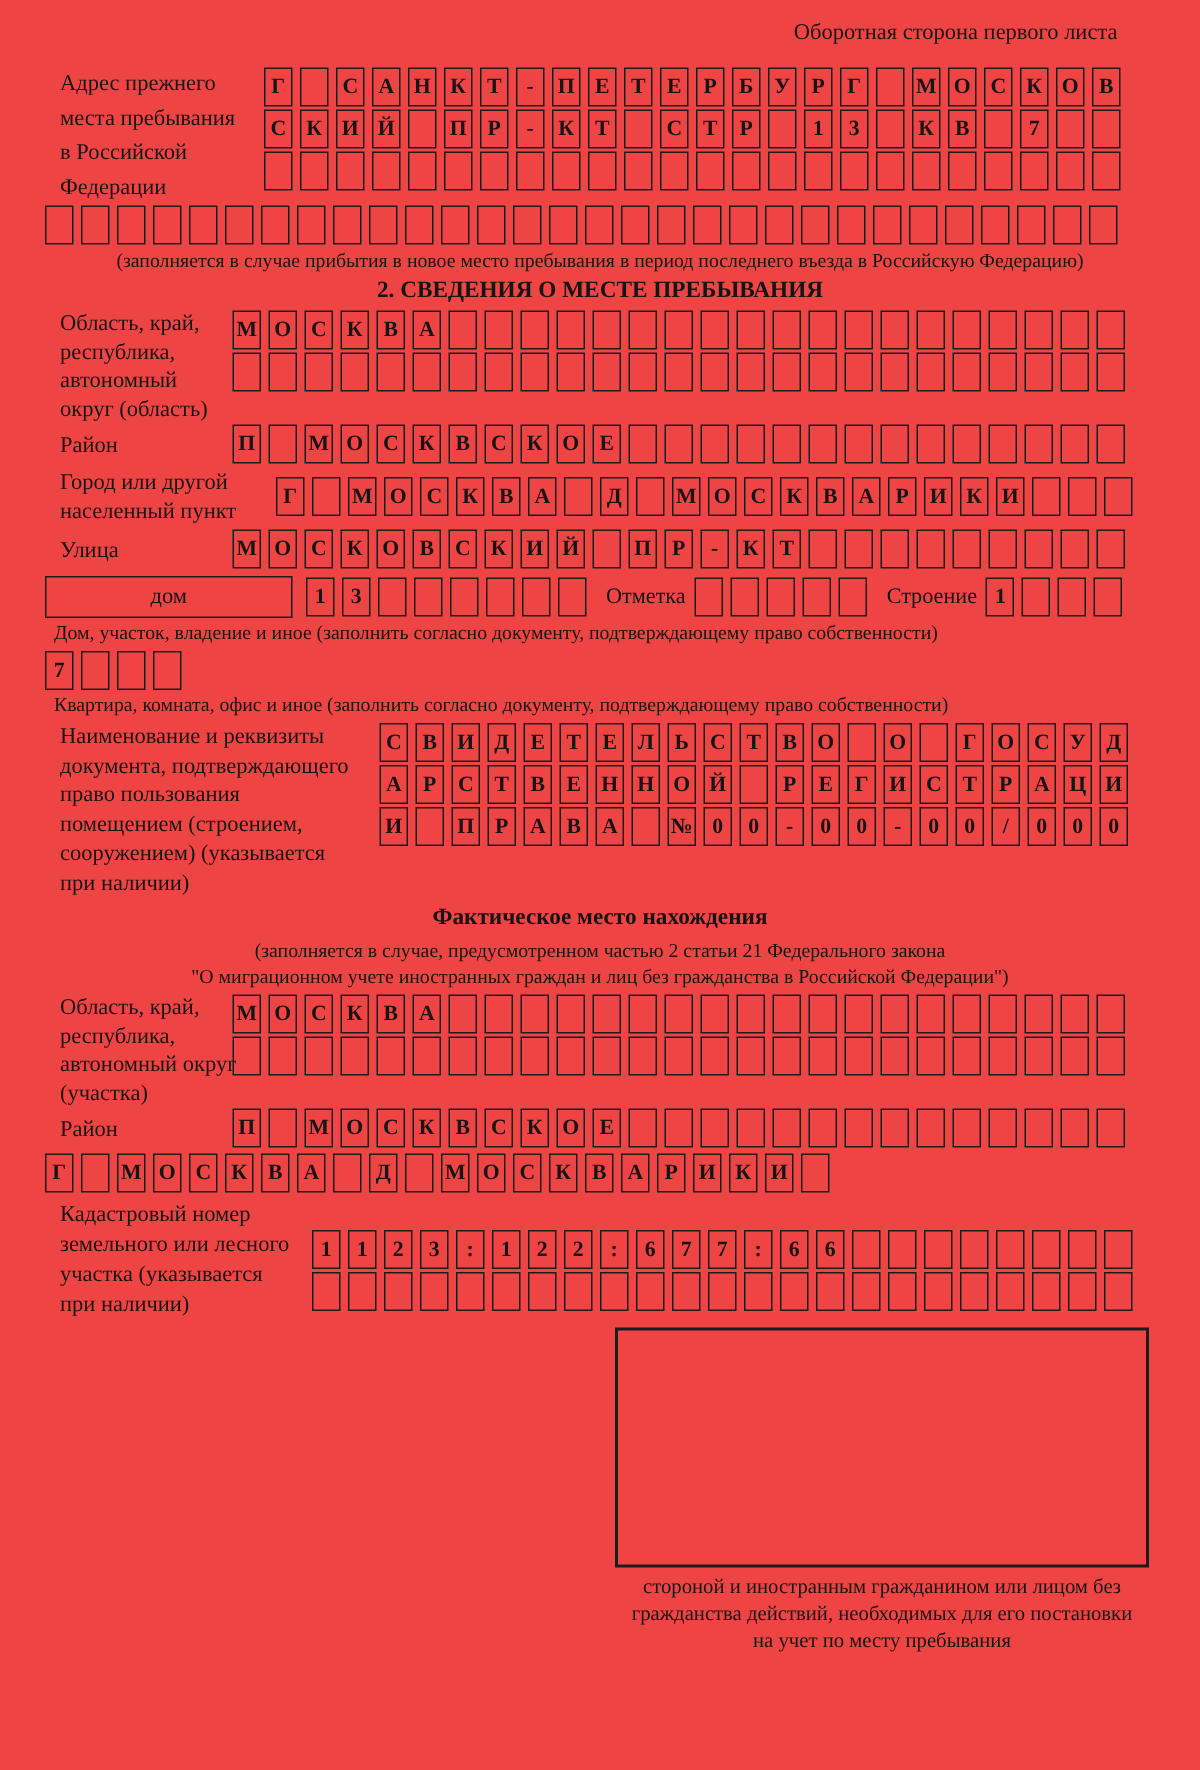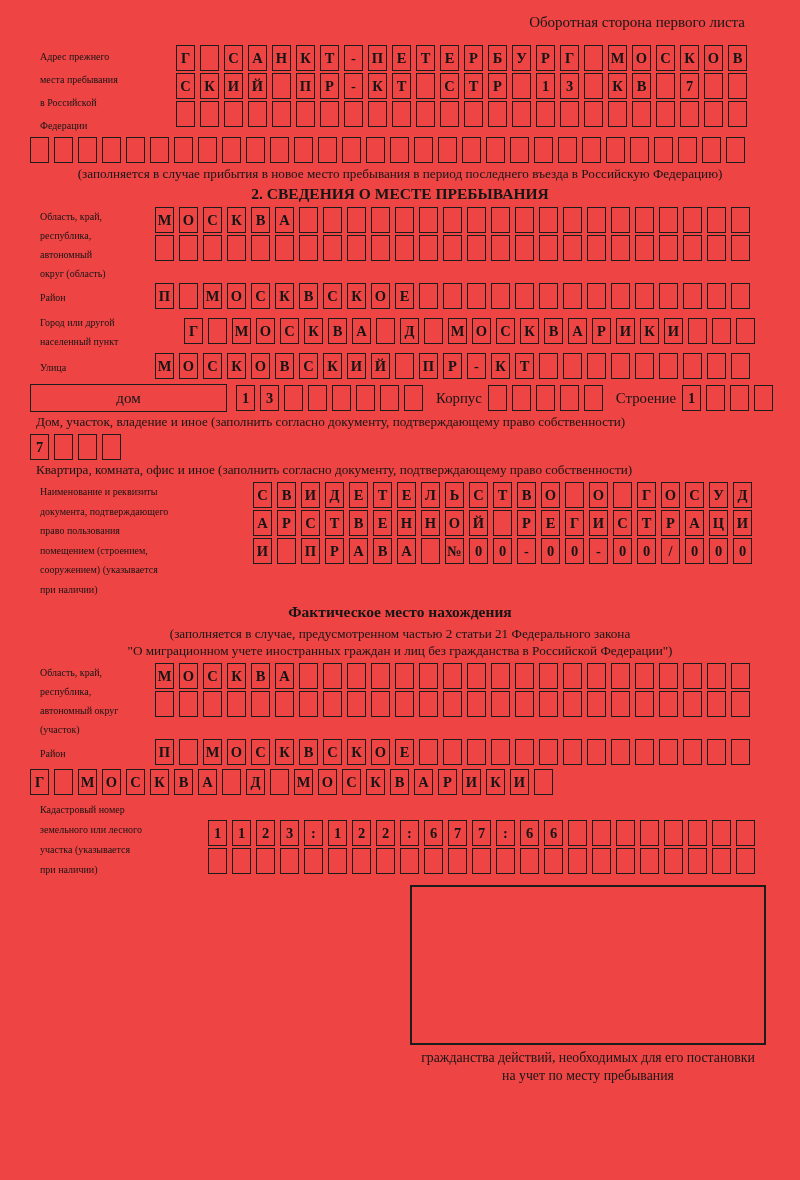--- a/index.html
+++ b/index.html
@@ -4,39 +4,39 @@
 <style>
   * { box-sizing: border-box; }
   html,body { margin:0; padding:0; background:#fff; }
   body { font-family:"Liberation Serif","DejaVu Serif",serif; color:#151515; }
   .page { width:800px; height:1180px; padding:14px 0 0 30px; overflow:hidden; position:relative; background:#ef4444; }
 
   .hdr { width:715px; text-align:right; font-size:15px; margin-bottom:14px; }
 
   .frow { display:flex; align-items:flex-start; }
   .frow.vcenter { align-items:center; }
-  .lbl { flex:none; font-size:10px; padding-left:10px; }
+  .lbl { flex:none; font-size:15px; padding-left:10px; }
   .lbl .lline { line-height:19px; white-space:nowrap; }
   .tall .lline { line-height:23px; }
   .cad .lline { line-height:20px; }
   .doclbl .lline { line-height:19.5px; }
   .w146{width:146px}.w125{width:125px}.w154{width:154px}.w223{width:223px}.w198{width:198px}.w178{width:178px}
 
   .gcol { display:flex; flex-direction:column; }
   .cells { display:flex; margin-bottom:2px; }
   .cell { flex:none; width:19px; height:26px; border:1.5px solid #1c1c1c; margin-right:5px;
           display:flex; align-items:center; justify-content:center;
           font-size:14.5px; font-weight:600; }
 
   .note { font-size:13.2px; text-align:center; width:740px; line-height:17px; }
   .h2 { font-size:15.5px; font-weight:bold; text-align:center; width:740px; margin:3px 0 4px 0; }
 
   .hrow { display:flex; align-items:center; margin-bottom:2px; }
   .bigbox { flex:none; height:28px; border:1.8px solid #1c1c1c; display:flex; align-items:center; justify-content:center; font-size:15px; }
-  .bw165{width:197px; margin-right:9px}.bw205{width:205px; margin-right:9px}
+  .bw165{width:165px; margin-right:9px}.bw205{width:205px; margin-right:9px}
   .inlbl { flex:none; font-size:14.8px; padding:0 6px 0 8px; }
   .cap { font-size:13.2px; line-height:16px; margin:1px 0 4px 6px; }
 
   .cbrow { display:flex; align-items:center; margin-top:3px; }
   .cblbl { flex:none; font-size:14.8px; padding-left:10px; width:140px; }
   .cbx { flex:none; width:20px; height:24px; border:1.7px solid #1c1c1c; display:flex; align-items:center; justify-content:center; font-size:14.5px; font-weight:600; }
   .cbopt { flex:none; font-size:14.8px; }
   .ml10{margin-left:10px}.ml14{margin-left:14px}.ml16{margin-left:16px}.ml22{margin-left:22px}.ml26{margin-left:26px}
   .cbnote { font-size:13.2px; margin:2px 0 5px 215px; }
 
@@ -343,21 +343,21 @@
     <div class="cells" style="margin-bottom:0">
         <span class="cell">1</span>
         <span class="cell">3</span>
         <span class="cell"></span>
         <span class="cell"></span>
         <span class="cell"></span>
         <span class="cell"></span>
         <span class="cell"></span>
         <span class="cell"></span>
       </div>
-    <div class="inlbl">Корпус</div>
+    <div class="inlbl">Отметка</div>
     <div class="cells" style="margin-bottom:0">
         <span class="cell"></span>
         <span class="cell"></span>
         <span class="cell"></span>
         <span class="cell"></span>
         <span class="cell"></span>
       </div>
     <div class="inlbl">Строение</div>
     <div class="cells" style="margin-bottom:0">
         <span class="cell">1</span>
@@ -463,21 +463,21 @@
 
   <div class="h2">Фактическое место нахождения</div>
   <div class="note">(заполняется в случае, предусмотренном частью 2 статьи 21 Федерального закона</div>
   <div class="note mb4">"О миграционном учете иностранных граждан и лиц без гражданства в Российской Федерации")</div>
 
   <div class="frow">
     <div class="lbl w125">
         <div class="lline">Область, край,</div>
         <div class="lline">республика,</div>
         <div class="lline">автономный округ</div>
-        <div class="lline">(участок)</div>
+        <div class="lline">(участка)</div>
       </div>
     <div class="gcol">
       <div class="cells">
           <span class="cell">М</span>
           <span class="cell">О</span>
           <span class="cell">С</span>
           <span class="cell">К</span>
           <span class="cell">В</span>
           <span class="cell">А</span>
           <span class="cell"></span>
@@ -645,18 +645,19 @@
           <span class="cell"></span>
           <span class="cell"></span>
           <span class="cell"></span>
         </div>
     </div>
   </div>
 
   <div class="stampwrap">
     <div class="stampbox"></div>
     <div class="scap">
+        <div class="lline">стороной и иностранным гражданином или лицом без</div>
         <div class="lline">гражданства действий, необходимых для его постановки</div>
         <div class="lline">на учет по месту пребывания</div>
       </div>
   </div>
 
 </div>
 
 </body></html>

